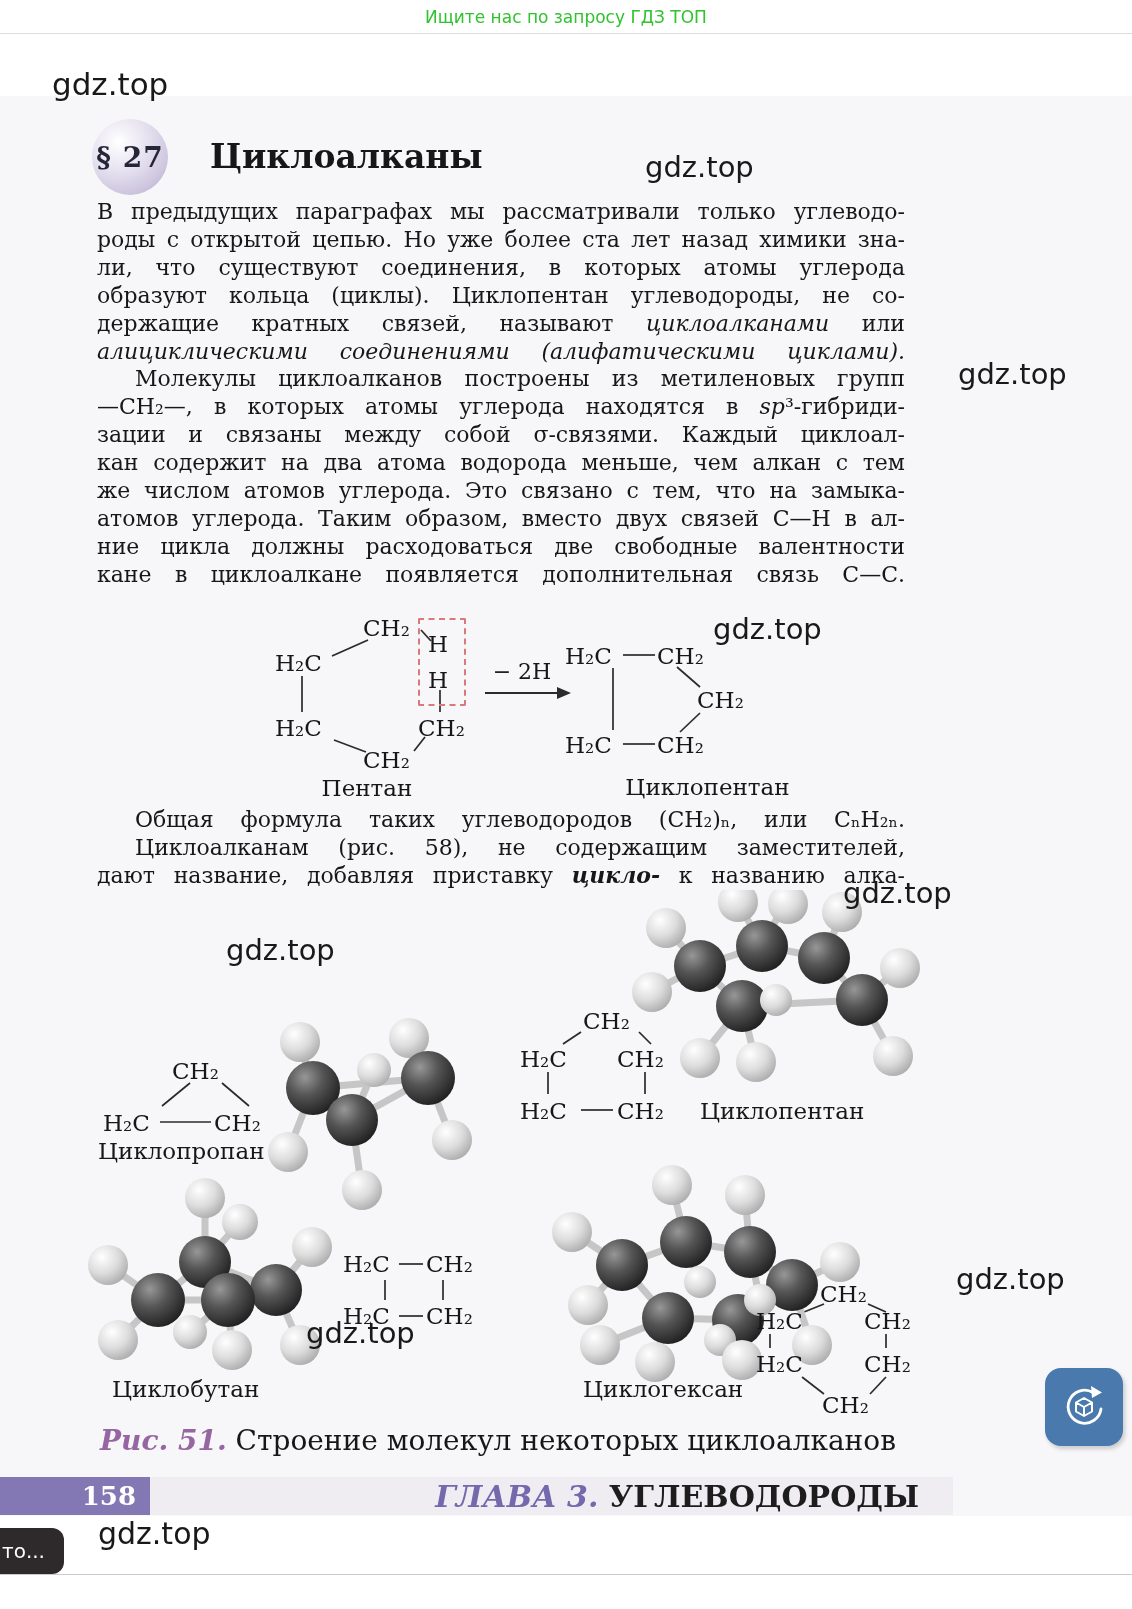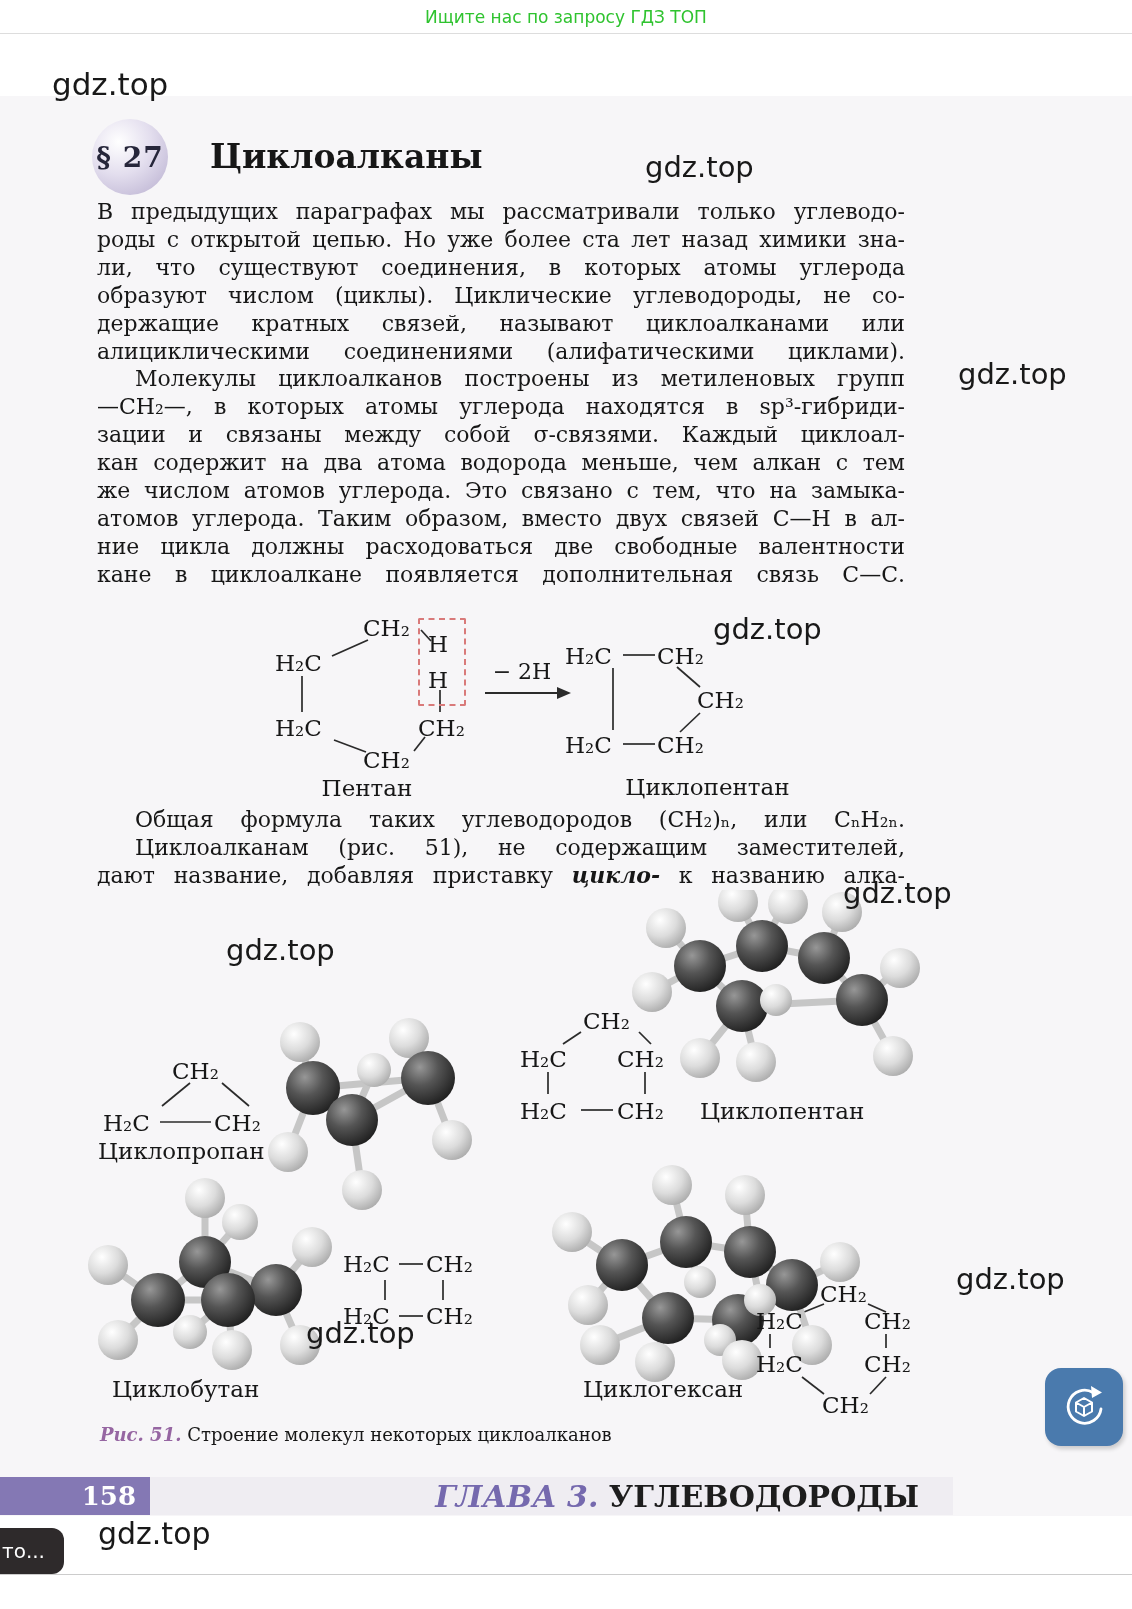--- a/index.html
+++ b/index.html
@@ -16,36 +16,36 @@
   
   .badge{position:absolute;left:92px;top:119px;width:76px;height:76px;border-radius:50%;
          background:radial-gradient(circle at 35% 30%, #ffffff 0%, #e3deee 45%, #c6bed9 80%, #a69dc0 100%);
          display:flex;align-items:center;justify-content:center;z-index:2;
          font-size:28px;font-weight:bold;color:#26263a;letter-spacing:1px;}
   .sec-title{position:absolute;left:210px;top:137px;font-size:33px;font-weight:bold;z-index:2;}
   
   .bodytxt{position:absolute;width:808px;font-size:22px;z-index:2;}
   .tline{text-align:justify;text-align-last:justify;line-height:27.9px;white-space:normal;}
   .tline.ind{text-indent:38px;}
-  .st-i{}
+  .st-i{font-style:italic;}
   .st-bi{font-style:italic;font-weight:bold;}
   #body1{left:97px;top:198px;}
   #body2{left:97px;top:806px;}
   
   .scheme{position:absolute;left:97px;top:593px;width:800px;height:235px;z-index:2;}
   .scheme svg{position:absolute;left:0;top:0;}
   .atom{position:absolute;font-size:23px;white-space:nowrap;z-index:2;}
   .mol-label{position:absolute;font-size:23px;text-align:center;white-space:nowrap;z-index:2;}
   .dash-box{position:absolute;left:321px;top:25px;width:44px;height:84px;border:2px dashed #d97a7a;border-radius:2px;}
   
   .fig-svg{position:absolute;left:0;top:890px;z-index:1;}
   .fig-atom{position:absolute;font-size:23px;white-space:nowrap;z-index:2;}
   .fig-label{position:absolute;font-size:23px;white-space:nowrap;z-index:2;}
   
-  .caption{position:absolute;left:100px;top:1424px;font-size:18px;z-index:2;}
+  .caption{position:absolute;left:100px;top:1424px;font-size:28px;z-index:2;}
   .caption .ref{color:#9666a2;font-style:italic;font-weight:bold;}
   
   .footer-bar{position:absolute;left:0;top:1477px;width:953px;height:38px;background:#efedf2;z-index:3;
               display:flex;align-items:center;}
   .pagenum{width:150px;height:38px;background:#8478b4;color:#ffffff;font-size:26px;font-weight:bold;
            display:flex;align-items:center;justify-content:flex-end;padding-right:14px;box-sizing:border-box;}
   .chapter{margin-left:auto;padding-right:34px;font-size:30px;white-space:nowrap;}
   .chapter .glava{color:#7569ae;font-style:italic;font-weight:bold;}
   .chapter .title{color:#1d1d1d;font-weight:bold;}
   
@@ -82,21 +82,21 @@
   <span class="wm" style="left:956px;top:1262px;font-size:29px;">gdz.top</span>
   <span class="wm" style="left:98px;top:1516px;font-size:30px;">gdz.top</span>
 
   <div class="badge">§ 27</div>
   <div class="sec-title">Циклоалканы</div>
 
   <div class="bodytxt" id="body1">
       <div class="tline"><span>В предыдущих параграфах мы рассматривали только углеводо-</span></div>
       <div class="tline"><span>роды с открытой цепью. Но уже более ста лет назад химики зна-</span></div>
       <div class="tline"><span>ли, что существуют соединения, в которых атомы углерода</span></div>
-      <div class="tline"><span>образуют числом (циклы). Циклические углеводороды, не со-</span></div>
+      <div class="tline"><span>образуют кольца (циклы). Циклопентан углеводороды, не со-</span></div>
       <div class="tline"><span>держащие кратных связей, называют </span><span class="st-i">циклоалканами</span><span> или</span></div>
       <div class="tline"><span class="st-i">алициклическими соединениями (алифатическими циклами).</span></div>
       <div class="tline ind"><span>Молекулы циклоалканов построены из метиленовых групп</span></div>
       <div class="tline"><span>—СН₂—, в которых атомы углерода находятся в </span><span class="st-i">sp</span><span>³-гибриди-</span></div>
       <div class="tline"><span>зации и связаны между собой σ-связями. Каждый циклоал-</span></div>
       <div class="tline"><span>кан содержит на два атома водорода меньше, чем алкан с тем</span></div>
       <div class="tline"><span>же числом атомов углерода. Это связано с тем, что на замыка-</span></div>
       <div class="tline"><span>атомов углерода. Таким образом, вместо двух связей С—Н в ал-</span></div>
       <div class="tline"><span>ние цикла должны расходоваться две свободные валентности</span></div>
       <div class="tline"><span>кане в циклоалкане появляется дополнительная связь С—С.</span></div>
@@ -136,21 +136,21 @@
     <span class="atom" style="left:468px;top:50px;">H₂C</span>
     <span class="atom" style="left:560px;top:50px;">CH₂</span>
     <span class="atom" style="left:600px;top:94px;">CH₂</span>
     <span class="atom" style="left:468px;top:139px;">H₂C</span>
     <span class="atom" style="left:560px;top:139px;">CH₂</span>
     <div class="mol-label" style="left:478px;top:181px;width:265px;">Циклопентан</div>
   </div>
 
   <div class="bodytxt" id="body2">
       <div class="tline ind"><span>Общая формула таких углеводородов (СН₂)ₙ, или СₙН₂ₙ.</span></div>
-      <div class="tline ind"><span>Циклоалканам (рис. 51), не содержащим заместителей,</span></div>
+      <div class="tline ind"><span>Циклоалканам (рис. 58), не содержащим заместителей,</span></div>
       <div class="tline"><span>дают название, добавляя приставку </span><span class="st-bi">цикло-</span><span> к названию алка-</span></div>
     </div>
 
   <svg class="fig-svg" width="1132" height="530" viewBox="0 890 1132 530">
     <defs>
       <radialGradient id="gc" cx="35%" cy="30%" r="75%">
         <stop offset="0%" stop-color="#979797"></stop>
           <stop offset="45%" stop-color="#555555"></stop>
           <stop offset="100%" stop-color="#1f1f1f"></stop>
       </radialGradient>

